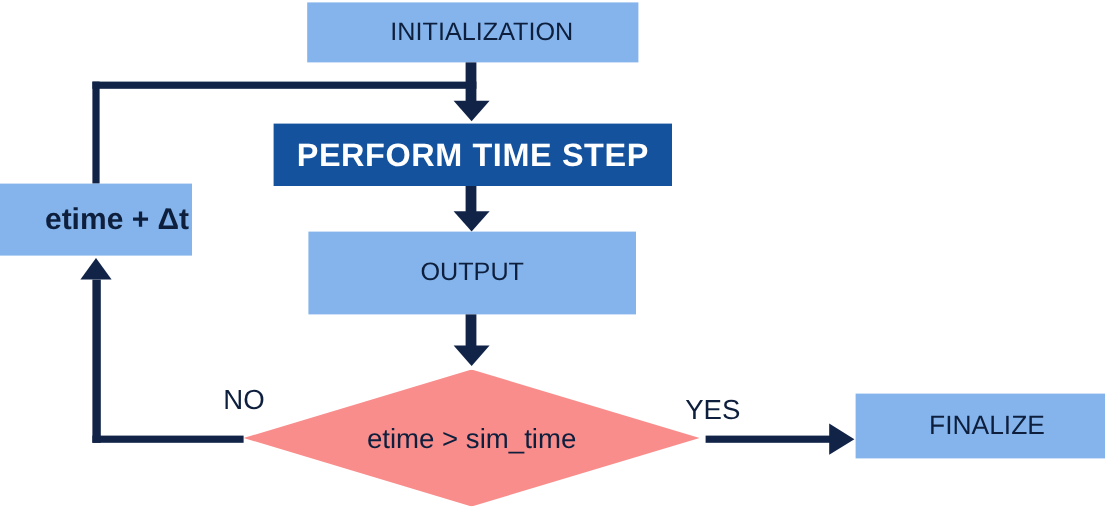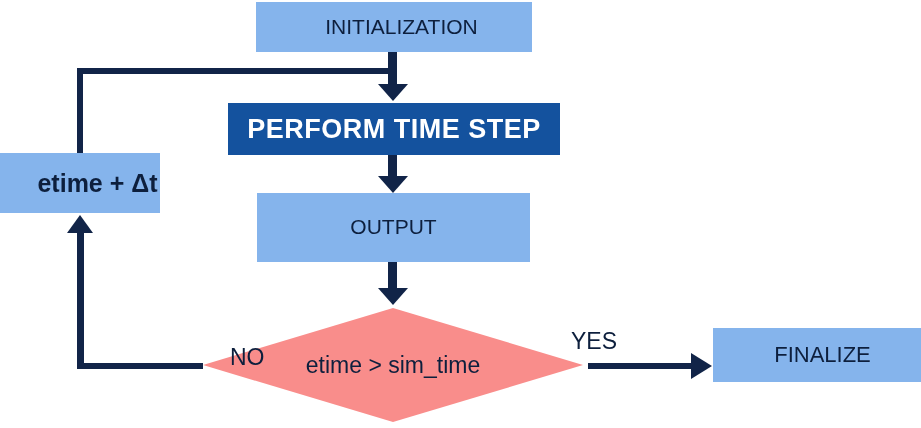--- a/index.html
+++ b/index.html
@@ -34,21 +34,21 @@
   .no-stem{left:77px;top:233px;width:7px;height:136px;}
   .yes-line{left:588px;top:363px;width:104px;height:6px;}
   .ah{position:absolute;width:0;height:0;}
   .ah-down{border-left:15px solid transparent;border-right:15px solid transparent;border-top:17px solid var(--navy);}
   .head1{left:378px;top:84px;}
   .head2{left:378px;top:176px;}
   .head3{left:378px;top:288px;}
   .ah-up{border-left:13px solid transparent;border-right:13px solid transparent;border-bottom:18px solid var(--navy);left:67px;top:215px;}
   .ah-right{border-top:13px solid transparent;border-bottom:13px solid transparent;border-left:21px solid var(--navy);left:691px;top:353px;}
   .edge-label{position:absolute;font-size:23px;color:var(--text_dark);}
-  .no-label{left:186px;top:344px;margin-left:44px;}
+  .no-label{left:186px;top:320px;}
   .yes-label{left:571px;top:328px;}
 </style>
 </head>
 <body>
 
 <div class="canvas">
 
   <div class="line top-line"></div>
   <div class="line up-line"></div>
 

